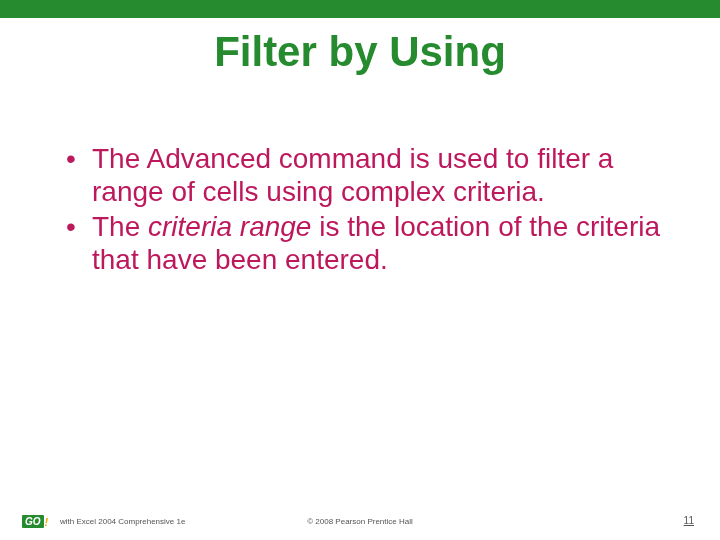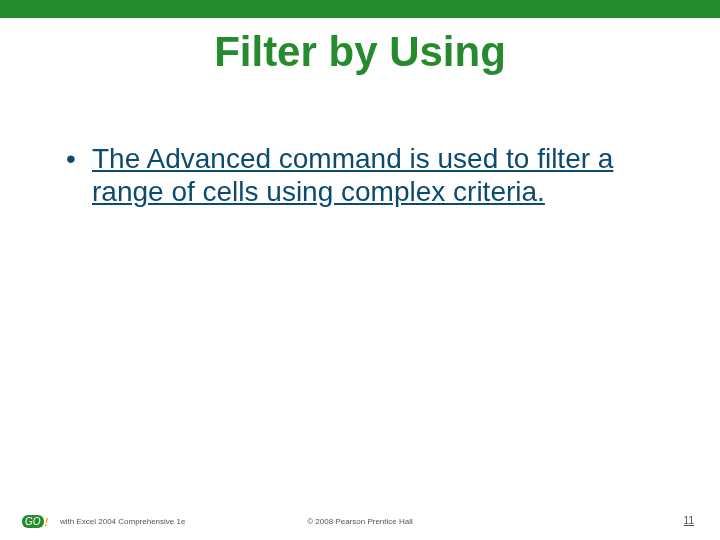--- a/index.html
+++ b/index.html
@@ -34,24 +34,23 @@
     color: #268b2f;
     font-size: 42px;
     font-weight: bold;
     line-height: 1.15;
   }
   .body {
     position: absolute;
     top: 142px;
     left: 60px;
     right: 40px;
-    color: #0c4a6e;
+    color: #be185d;
     font-size: 28px;
     line-height: 1.18;
-    text-decoration: underline;
   }
   .body ul {
     list-style: none;
     padding: 0;
     margin: 0;
   }
   .body li {
     position: relative;
     padding-left: 32px;
     margin: 0 0 2px 0;
@@ -85,25 +84,25 @@
     position: absolute;
     left: 22px;
     bottom: 2px;
     display: flex;
     align-items: center;
     gap: 0;
   }
   .logo-box {
     background: #268b2f;
     color: #fff;
-    font-weight: normal;
+    font-weight: bold;
     font-style: italic;
     font-size: 10px;
     padding: 1px 3px;
-    border-radius: 6px;
+    border-radius: 1px;
   }
   .logo-excl {
     color: #f2a900;
     font-weight: bold;
     font-style: italic;
     font-size: 11px;
     margin-left: 1px;
   }
   .foot-left {
     position: absolute;
@@ -133,20 +132,23 @@
 
   <div class="title">
     <span>Filter by Using</span><br>
   </div>
 
   <div class="body">
     <ul>
       <li>
         <span>The Advanced command is used to filter a range of cells using complex criteria.</span>
       </li>
+      <li>
+        <span>The </span><em>criteria range</em><span> is the location of the criteria that have been entered.</span>
+      </li>
     </ul>
   </div>
 
   <div class="footer">
     <div class="logo">
       <span class="logo-box">GO</span>
         <span class="logo-excl">!</span>
     </div>
     <div class="foot-left">with Excel 2004 Comprehensive 1e</div>
     <div class="foot-center">© 2008 Pearson Prentice Hall</div>

